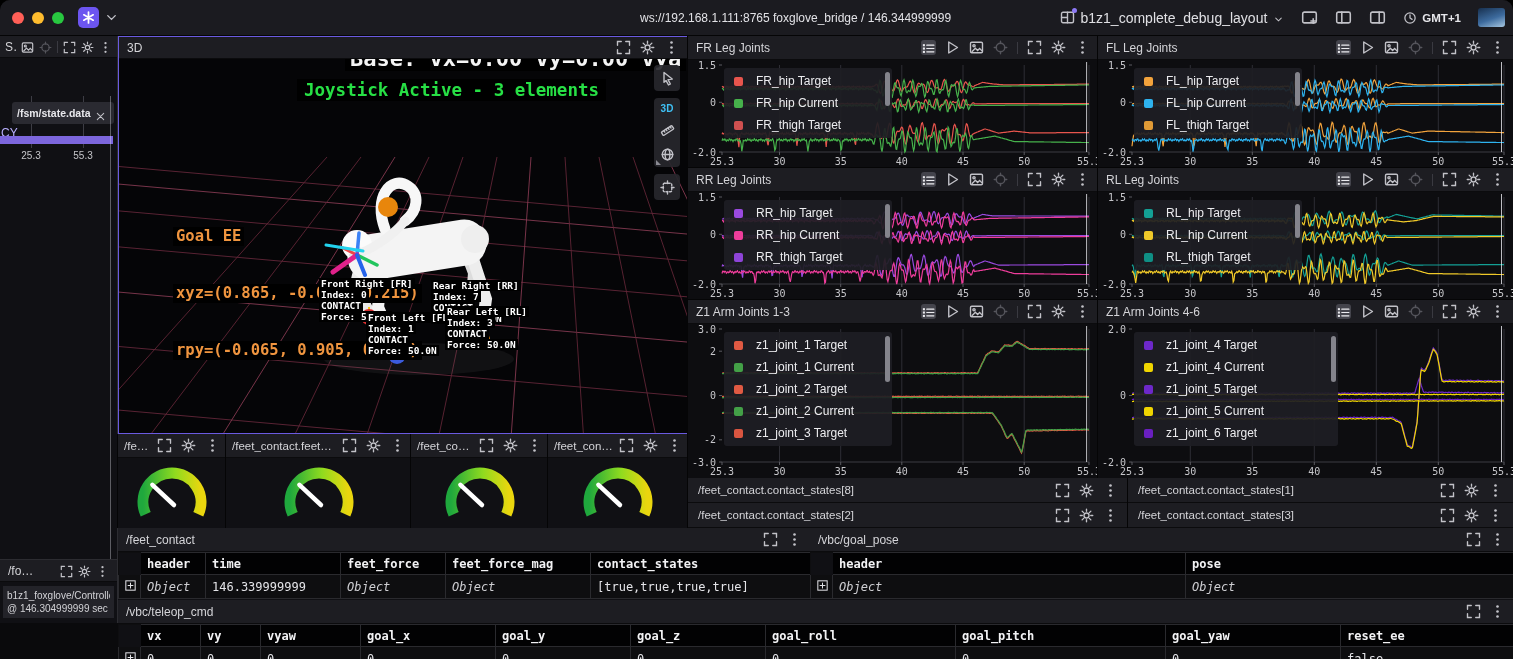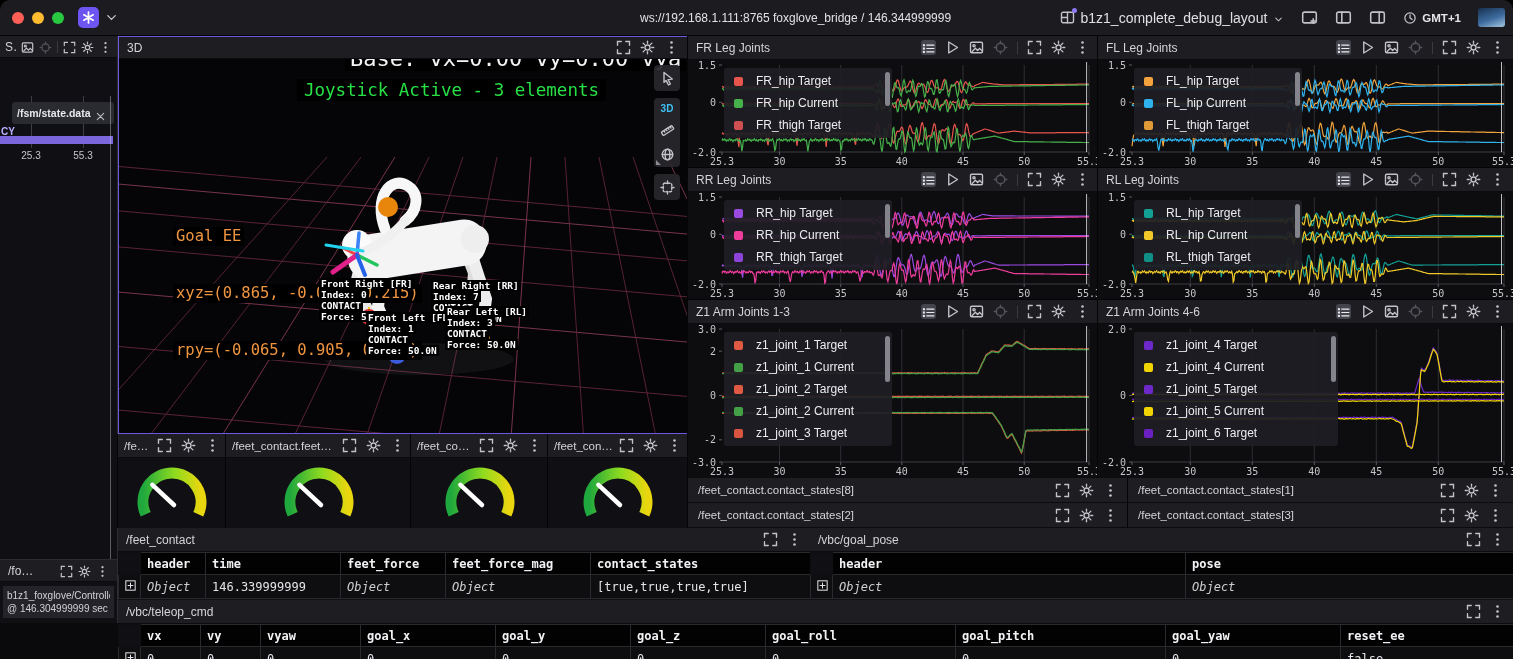--- a/index.html
+++ b/index.html
@@ -31,33 +31,33 @@
 .ptitle{font-size:12px;color:#d4d4d8;white-space:nowrap;overflow:hidden;text-overflow:ellipsis}
 .picons{margin-left:auto;display:flex;align-items:center;gap:9px;flex-shrink:0}
 .sep{width:1px;height:12px;background:#3a3a41;display:inline-block}
 
 #sidebar{position:absolute;left:0;top:36px;width:118px;height:559px;background:#101014;border-right:1px solid #2c2c31}
 #sidebar .phead{padding:0 5px;gap:5px}
 #sidebar .picons{gap:5px}
 #sidebar .ibtn{width:13px;height:13px}
 .sb-chip{position:absolute;left:12px;top:66px;right:3px;height:22px;background:#2a2a31;border-radius:3px;display:flex;align-items:center;padding:0 5px;gap:4px}
 .sb-chip span.t{font-size:10.5px;font-weight:bold;color:#e8e8ec;white-space:nowrap;overflow:hidden}
-.sb-label{position:absolute;left:1px;top:90px;font-size:10px;font-weight:bold;color:#b9b0ff}
+.sb-label{position:absolute;left:1px;top:90px;font-size:12px;font-weight:normal;color:#b9b0ff}
 .sb-bar{position:absolute;left:0;top:100px;width:113px;height:8px;background:#7c66dc}
 .sb-grid{position:absolute;top:60px;width:1px;height:52px;background:#3d3d45}
 .sb-tick{position:absolute;top:114px;font-size:10px;color:#c6c6ca;transform:translateX(-50%)}
 .sb-cursor{position:absolute;left:110px;top:60px;width:1px;height:496px;background:rgba(220,220,228,.38)}
 #sb-bottom{position:absolute;left:0;top:559px;width:118px;height:64px;background:#101014;border-top:1px solid #2c2c31;border-right:1px solid #2c2c31}
 .sb-msg{margin:4px 3px;background:#232329;padding:3px 4px;font-size:10px;color:#d2d2d6;line-height:13px}
 .sb-msg div{white-space:nowrap;overflow:hidden}
 
 #v3d{left:118px;top:36px;width:570px;height:398px;border:1px solid #6a5ae0}
 #v3d-content{position:absolute;left:0;top:22px;right:0;bottom:0;background:#050507;overflow:hidden}
 #scene3d{position:absolute;left:0;top:0}
-.ov{position:absolute;font-family:"DejaVu Sans Mono",monospace;font-weight:normal;white-space:pre}
+.ov{position:absolute;font-family:"DejaVu Sans Mono",monospace;font-weight:bold;white-space:pre}
 #base-text{left:226px;top:-13px;font-size:22px;color:#f4f4f4;background:#000;padding:0 5px}
 #joy-text{left:178px;top:20px;font-size:17.5px;color:#27e045;background:#000;padding:1px 7px}
 #goal-text{left:54px;top:130px;font-size:15.5px;line-height:19px;color:#f0953f}
 #goal-text div{background:#000;padding:0 3px;width:max-content}
 .flabel{position:absolute;font-family:"DejaVu Sans Mono",monospace;font-weight:bold;font-size:9.5px;line-height:11px;color:#fff}
 .flabel div{background:#000;padding:0 2px;width:max-content}
 #v3d-tools{position:absolute;right:7px;top:6px;display:flex;flex-direction:column;gap:7px;align-items:center}
 .t3btn{width:26px;height:26px;background:rgba(39,39,45,.92);border-radius:4px;display:flex;align-items:center;justify-content:center;color:#cfcfd4}
 .t3btn svg{width:15px;height:15px}
 .t3group{width:26px;background:rgba(39,39,45,.92);border-radius:4px;display:flex;flex-direction:column;align-items:center;padding:5px 0;gap:9px;position:relative}

